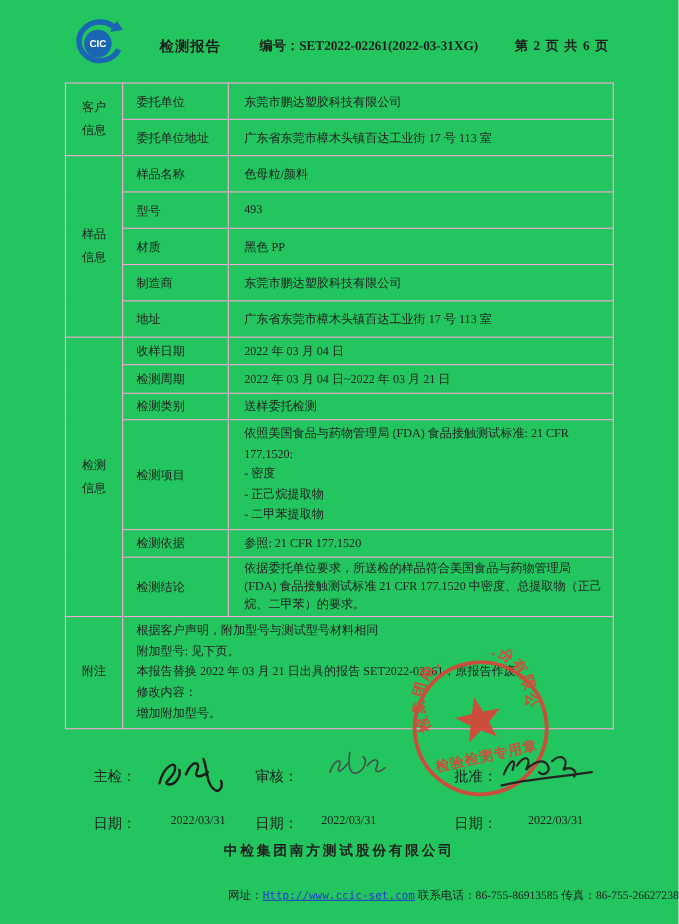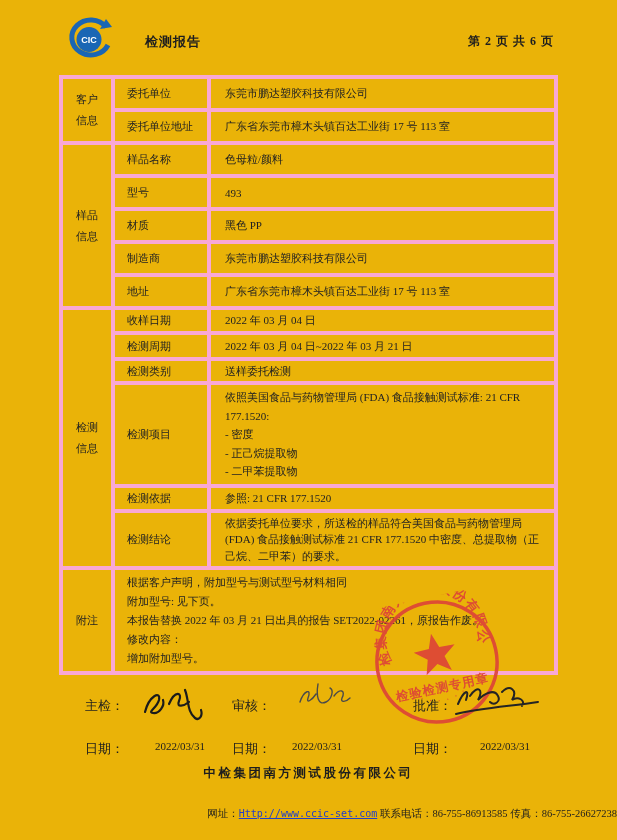--- a/index.html
+++ b/index.html
@@ -1,26 +1,26 @@
 <!DOCTYPE html>
 <html><head>
 <meta charset="utf-8">
 <style>
   html,body{margin:0;padding:0;background:#fff;}
-  .page{position:relative;width:617px;height:840px;background:#eab308;overflow:hidden;
+  .page{position:relative;width:617px;height:840px;background:#22c55e;overflow:hidden;
         font-family:"Liberation Serif","DejaVu Serif",serif;color:#1e1e1e;}
   
   .hdr-title{position:absolute;left:145px;top:33px;font-size:13px;font-weight:bold;letter-spacing:1px;}
   .hdr-no{position:absolute;left:236px;top:33px;font-size:12px;font-weight:bold;}
   .hdr-page{position:absolute;left:468px;top:33px;font-size:12px;font-weight:bold;letter-spacing:1px;}
   .logo{position:absolute;left:62px;top:17px;}
   
   table.report{position:absolute;left:59px;top:75px;width:499px;border-collapse:collapse;
         table-layout:fixed;font-size:11px;color:#222;}
-  table.report td{border:4px solid #f9a8d4;vertical-align:middle;overflow:hidden;}
+  table.report td{border:1px solid #f9a8d4;vertical-align:middle;overflow:hidden;}
   td.sec{text-align:center;white-space:pre-line;line-height:21px;padding:0 2px;}
   td.lbl{padding:2px 4px 2px 12px;}
   td.val{padding:2px 8px 2px 14px;}
   td.ml{white-space:pre-line;line-height:18.5px;padding-top:3px;padding-bottom:3px;}
   td.concl{line-height:16.5px;white-space:normal;}
   td.note{white-space:pre-line;line-height:19px;padding:3px 20px 3px 12px;vertical-align:middle;}
   tr.r33{height:33px}tr.r25{height:25px}tr.r26{height:26px}tr.r24{height:24px}
   tr.r93{height:93px}tr.r48{height:48px}tr.r95{height:95px}
   
   .sig-label{position:absolute;font-size:13px;color:#1e1e1e;}
@@ -41,20 +41,21 @@
 
 <div class="page">
 
   <svg class="logo" width="55" height="45" viewBox="0 0 55 45">
     <path d="M 44 10 A 19 17.5 0 1 0 46 28" fill="none" stroke="#1a66b4" stroke-width="5"></path>
     <path d="M 38 12 L 50 10 L 44 2 Z" fill="#1a66b4"></path>
     <circle cx="27" cy="22.5" r="12.5" fill="#1a66b4"></circle>
     <text x="27" y="26" text-anchor="middle" font-size="9" font-weight="bold" fill="#ffffff" font-family="Liberation Sans, sans-serif">CIC</text>
   </svg>
   <div class="hdr-title">检测报告</div>
+  <div class="hdr-no"><span>编号：</span><span>SET2022-02261(2022-03-31XG)</span></div>
   <div class="hdr-page">第 2 页 共 6 页</div>
 
   <table class="report">
     <colgroup>
         <col style="width:52px">
         <col style="width:96px">
         <col>
       </colgroup>
     <tbody>
 

